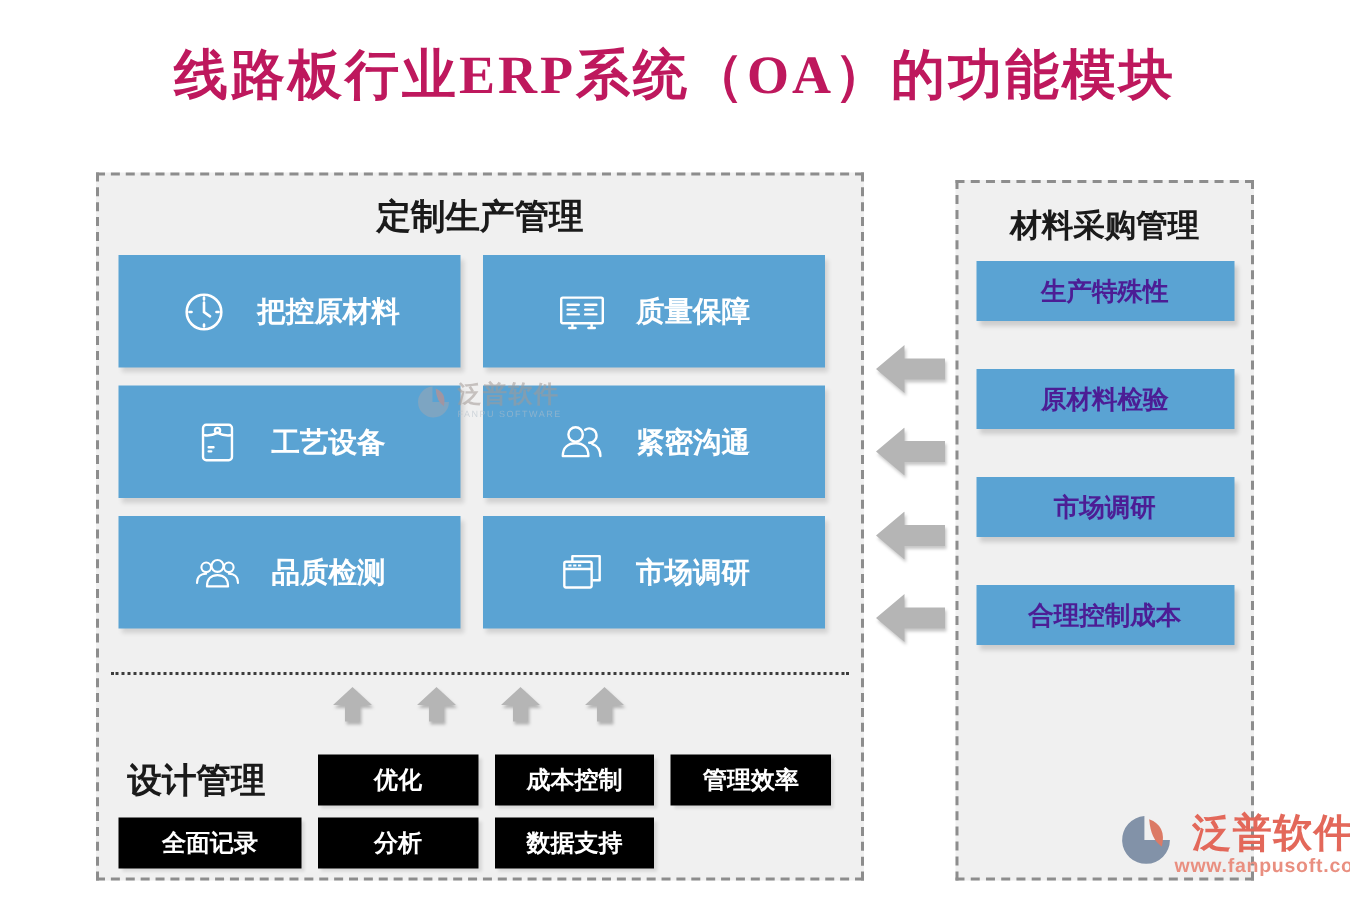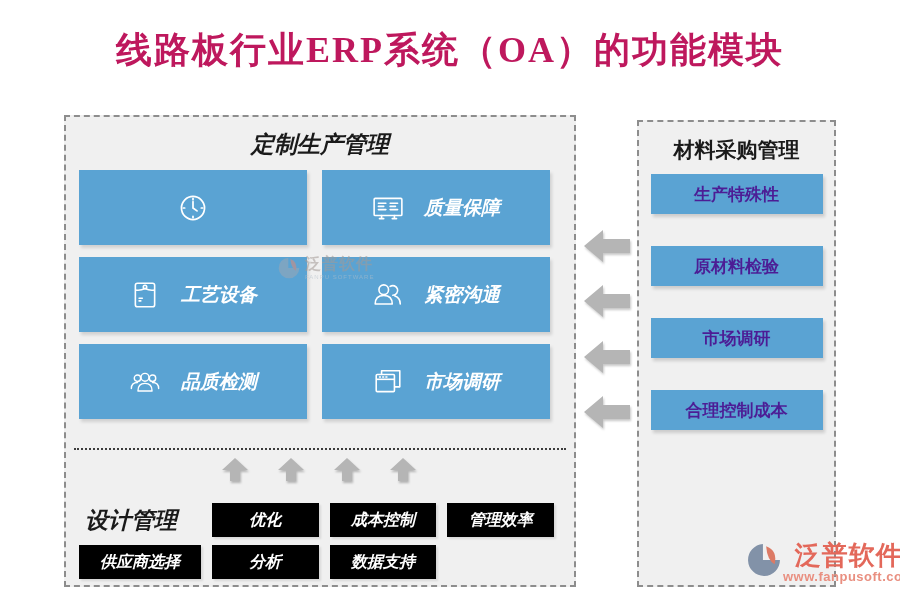--- a/index.html
+++ b/index.html
@@ -14,21 +14,21 @@
     position:absolute;top:26px;left:0;width:100%;
     text-align:center;font-size:36px;font-weight:bold;color:#be185d;
     font-family:"Liberation Serif", serif;letter-spacing:2px;
   }
 
   
   .panel{
     position:absolute;background:#f0f0f0;
     border:2px dashed #8d8d8d;box-sizing:border-box;
   }
-  #left-panel{left:64px;top:115px;width:512px;height:472px;font-style:italic;}
+  #left-panel{left:64px;top:115px;width:512px;height:472px;}
   #right-panel{left:637px;top:120px;width:199px;height:467px;}
 
   .panel-header{
     text-align:center;font-weight:bold;color:#1a1a1a;
     font-family:"Liberation Serif", serif;
   }
   #left-panel .panel-header{font-size:23px;padding-top:12px;}
   #right-panel .panel-header{font-size:21px;padding-top:14px;}
 
   
@@ -122,20 +122,21 @@
 
   <div id="module-grid">
     <div class="module">
       <span class="icon">
         <svg width="30" height="30" viewBox="0 0 26 26" fill="none" stroke="#fff" stroke-width="1.5" stroke-linecap="round">
           <circle cx="13" cy="13" r="10"></circle>
           <path d="M13 7.5 V13 L16.5 15.5"></path>
           <path d="M13 4.6 v1.2 M13 20.2 v1.2 M4.6 13 h1.2 M20.2 13 h1.2"></path>
         </svg>
       </span>
+      <span>把控原材料</span>
     </div>
     <div class="module">
       <span class="icon">
         <svg width="32" height="28" viewBox="0 0 30 26" fill="none" stroke="#fff" stroke-width="1.5" stroke-linecap="round">
           <rect x="2" y="4" width="26" height="16" rx="1"></rect>
           <path d="M6 8.5 h7 M6 11.5 h5 M6 14.5 h7"></path>
           <path d="M17 8.5 h7 M17 11.5 h5 M17 14.5 h7"></path>
           <path d="M9 20 v3 M7 23 h4 M21 20 v3 M19 23 h4"></path>
         </svg>
       </span>
@@ -202,21 +203,21 @@
     <svg width="26" height="24" viewBox="0 0 26 24">
         <polygon points="13,0 26,12 18,12 18,23 8,23 8,12 0,12" fill="#b5b5b5"></polygon>
       </svg>
   </div>
 
   <div id="design-grid">
     <div id="design-label">设计管理</div>
     <div class="orange-box">优化</div>
     <div class="orange-box">成本控制</div>
     <div class="orange-box">管理效率</div>
-    <div class="orange-box">供应商选择</div>
+    <div class="orange-box">全面记录</div>
     <div class="orange-box">分析</div>
     <div class="orange-box">数据支持</div>
   </div>
 </div>
 
 <div id="flow-arrows">
   <svg width="46" height="32" viewBox="0 0 46 32">
       <polygon points="0,16 19,0 19,9 46,9 46,23 19,23 19,32" fill="#b5b5b5"></polygon>
     </svg>
   <svg width="46" height="32" viewBox="0 0 46 32">

